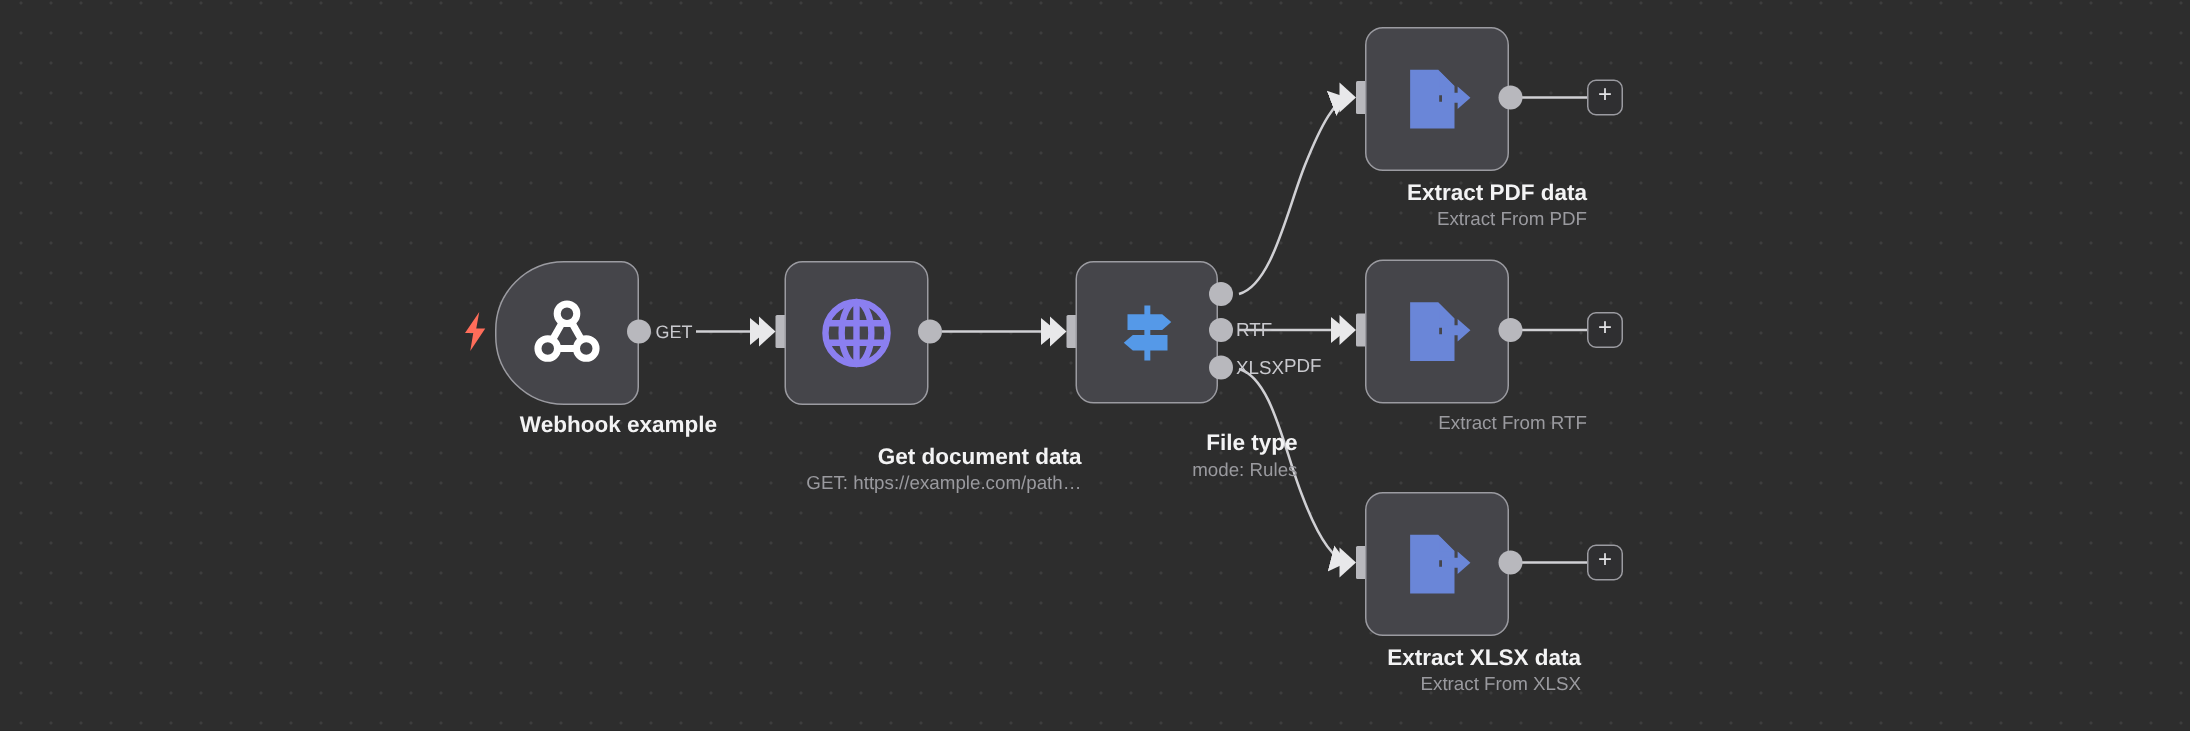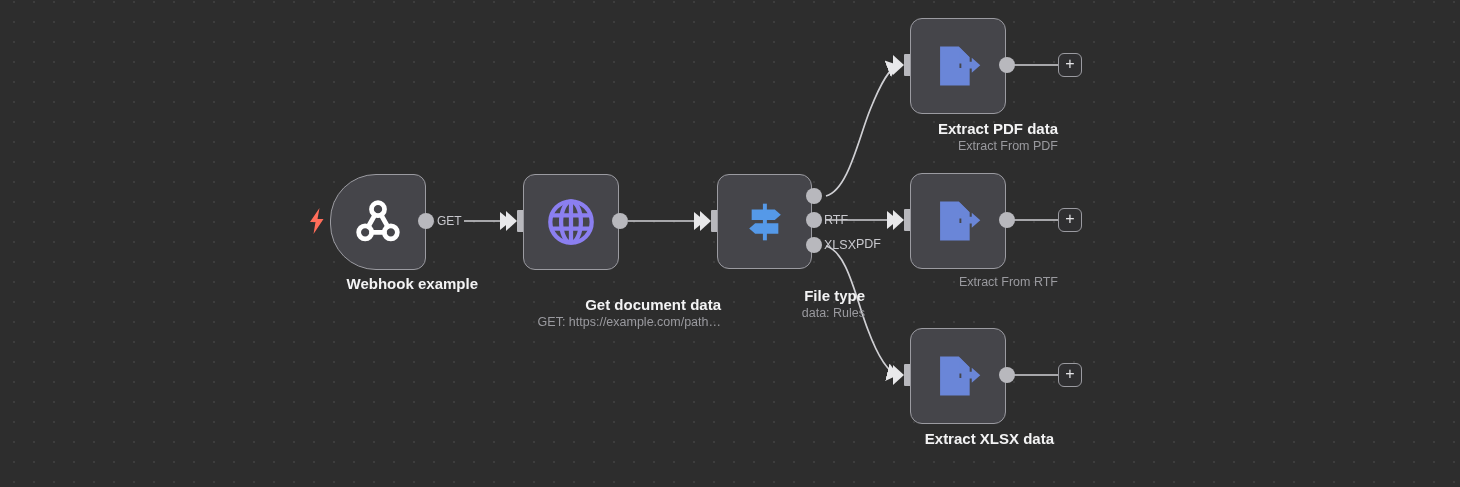--- a/index.html
+++ b/index.html
@@ -220,21 +220,21 @@
     </span>
   </div>
   <div class="port-dot" style="left:806px; top:188px;"></div>
   <div class="out-label" style="left:856px; top:189px;margin-top:48px;">PDF</div>
   <div class="port-dot" style="left:806px; top:212px;"></div>
   <div class="out-label" style="left:824px; top:213px;">RTF</div>
   <div class="port-dot" style="left:806px; top:237px;"></div>
   <div class="out-label" style="left:824px; top:238px;">XLSX</div>
   <div class="node-caption" style="left:665px; top:286px; width:200px;">
     <div class="node-title">File type</div>
-    <div class="node-subtitle">data: Rules</div>
+    <div class="node-subtitle">mode: Rules</div>
   </div>
 
   <div class="port-in" style="left:904px; top:54px;"></div>
   <div class="node" style="left:910px; top:18px; width:96px; height:96px;">
     <span>
       <svg width="50" height="50" viewBox="0 0 24 24" class="node-icon">
         <g fill="#6a86d8">
           <path d="M3.4,2.6 h9.0 l5.2,5.2 v3.0 h-4.9 v2.1 h4.9 v8.5 h-14.2 z"></path>
           <path d="M12.9,3.3 l4.6,4.6 h-4.6 z" fill="#6a86d8"></path>
           <path d="M13.6,10.0 h5.0 v-2.0 l4.1,3.6 l-4.1,3.6 v-2.0 h-5.0 z"></path>
@@ -276,15 +276,16 @@
           <path d="M12.9,3.3 l4.6,4.6 h-4.6 z" fill="#6a86d8"></path>
           <path d="M13.6,10.0 h5.0 v-2.0 l4.1,3.6 l-4.1,3.6 v-2.0 h-5.0 z"></path>
         </g>
       </svg>
     </span>
   </div>
   <div class="port-dot" style="left:999px; top:367px;"></div>
   <div class="plus-btn" style="left:1058px; top:363px;">+</div>
   <div class="node-caption" style="left:854px; top:429px; width:200px;">
     <div class="node-title">Extract XLSX data</div>
+    <div class="node-subtitle">Extract From XLSX</div>
   </div>
 
 </div>
 
 </body></html>

